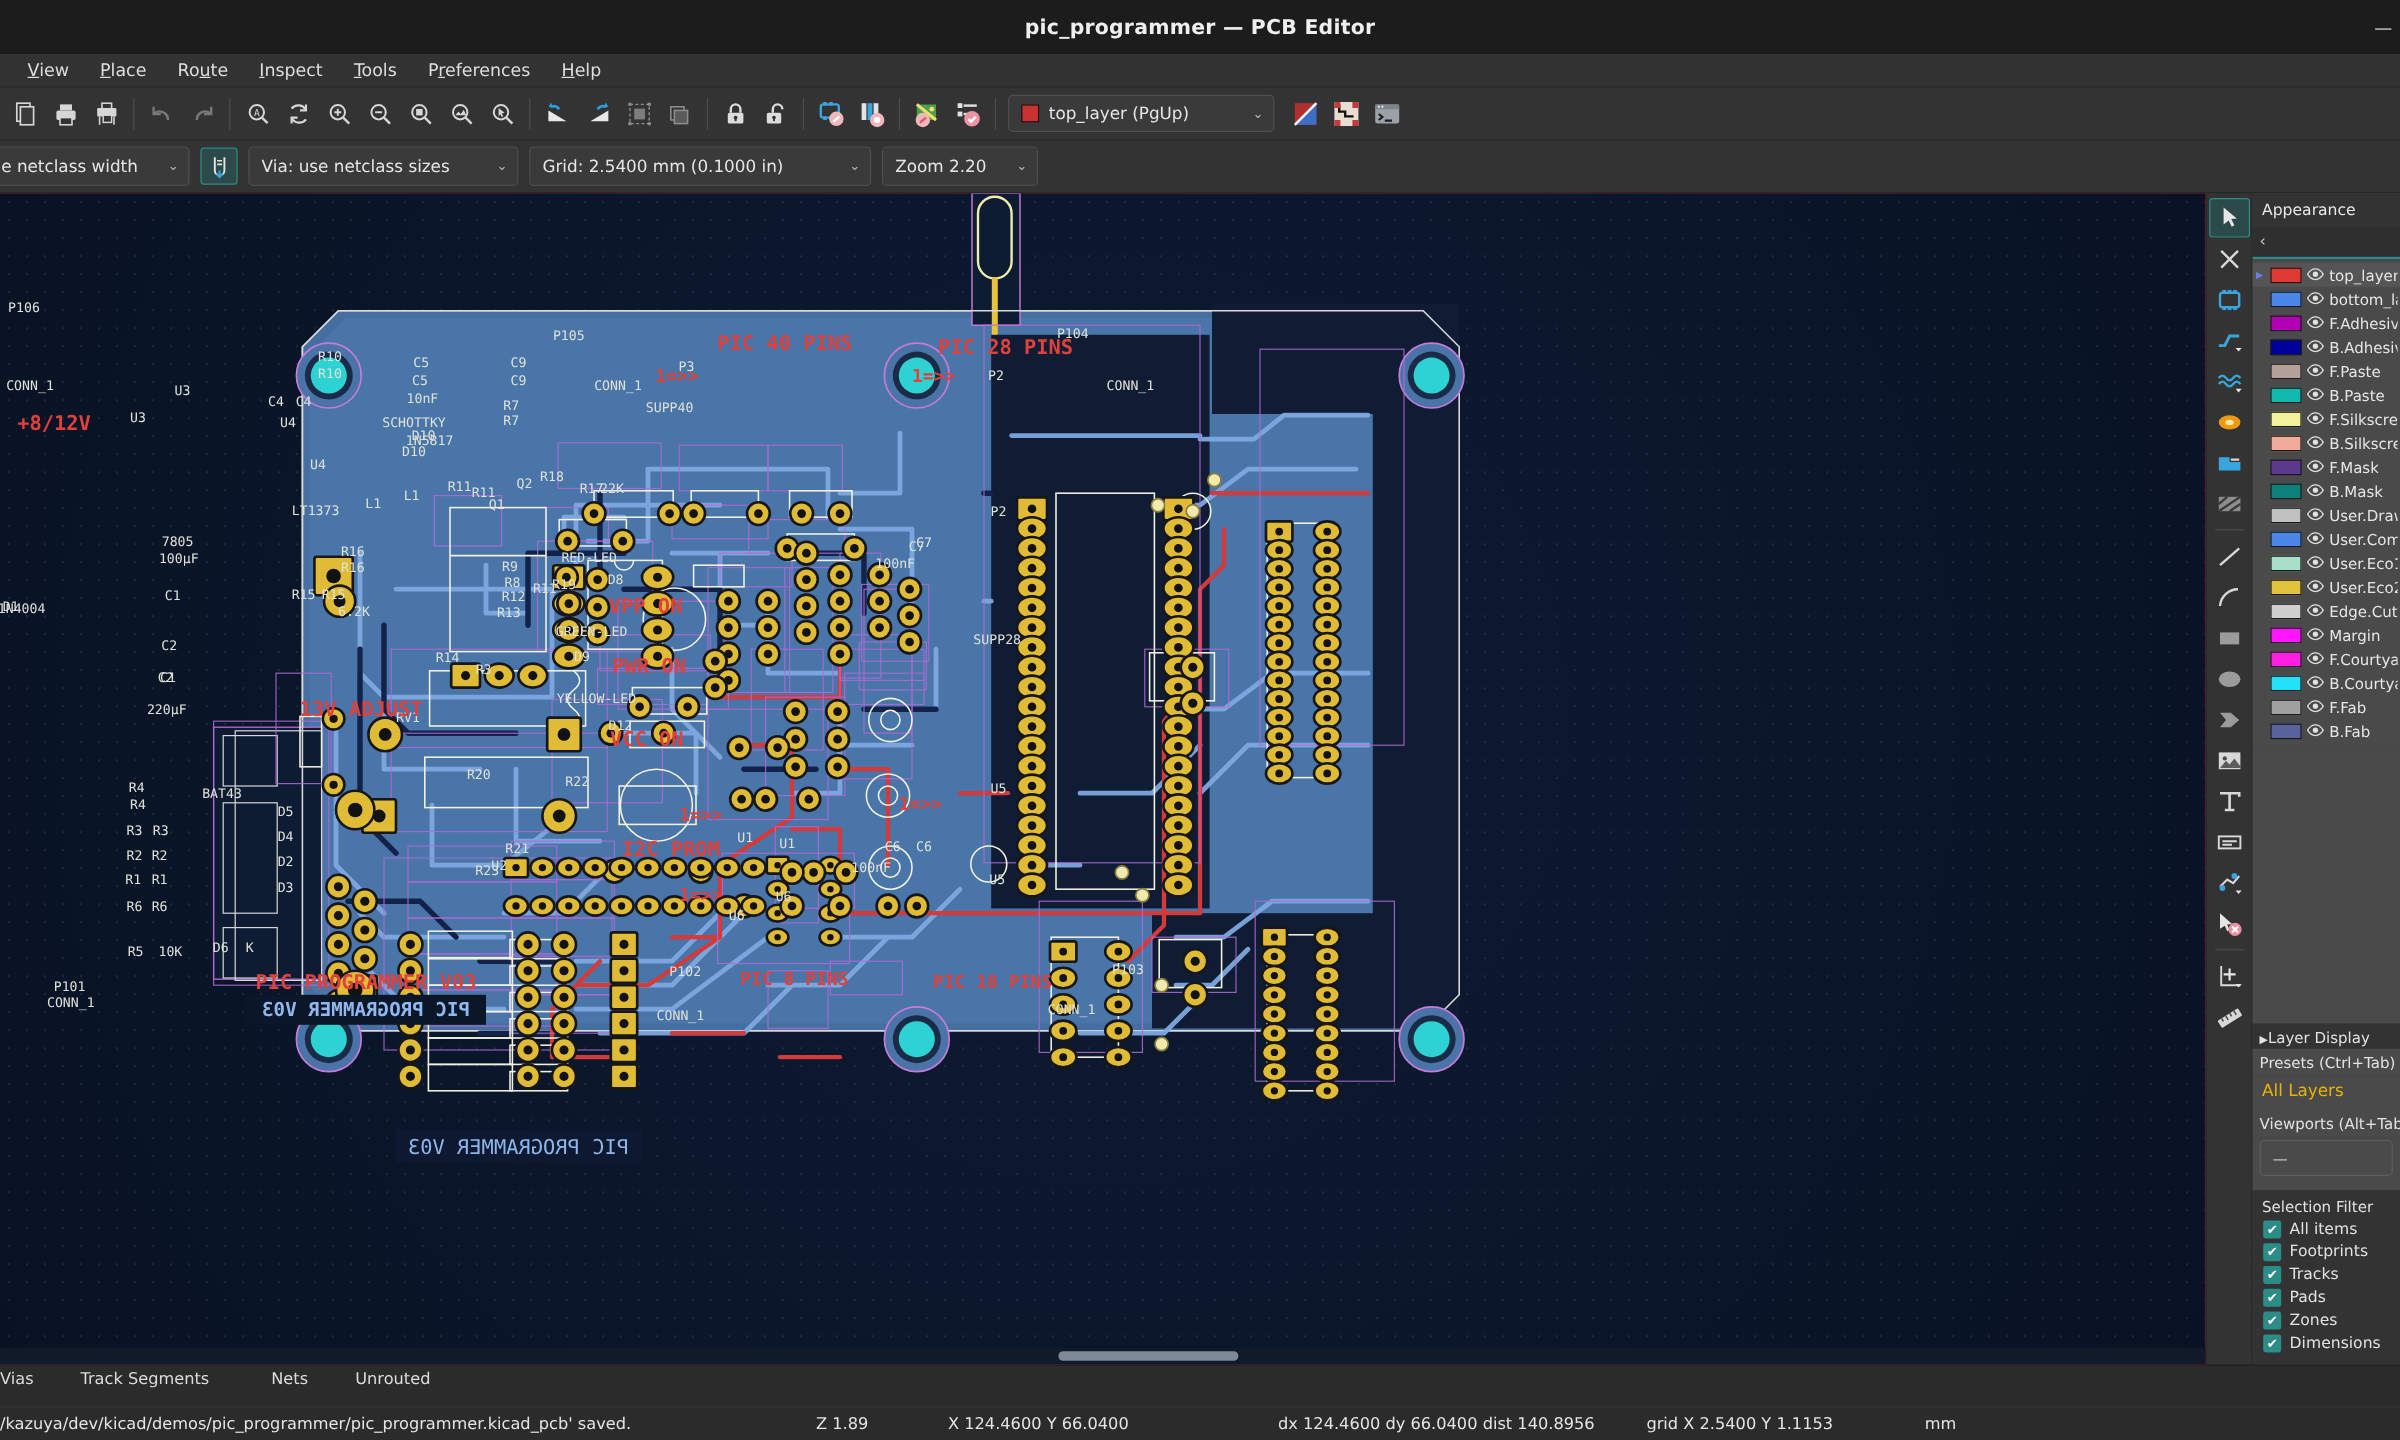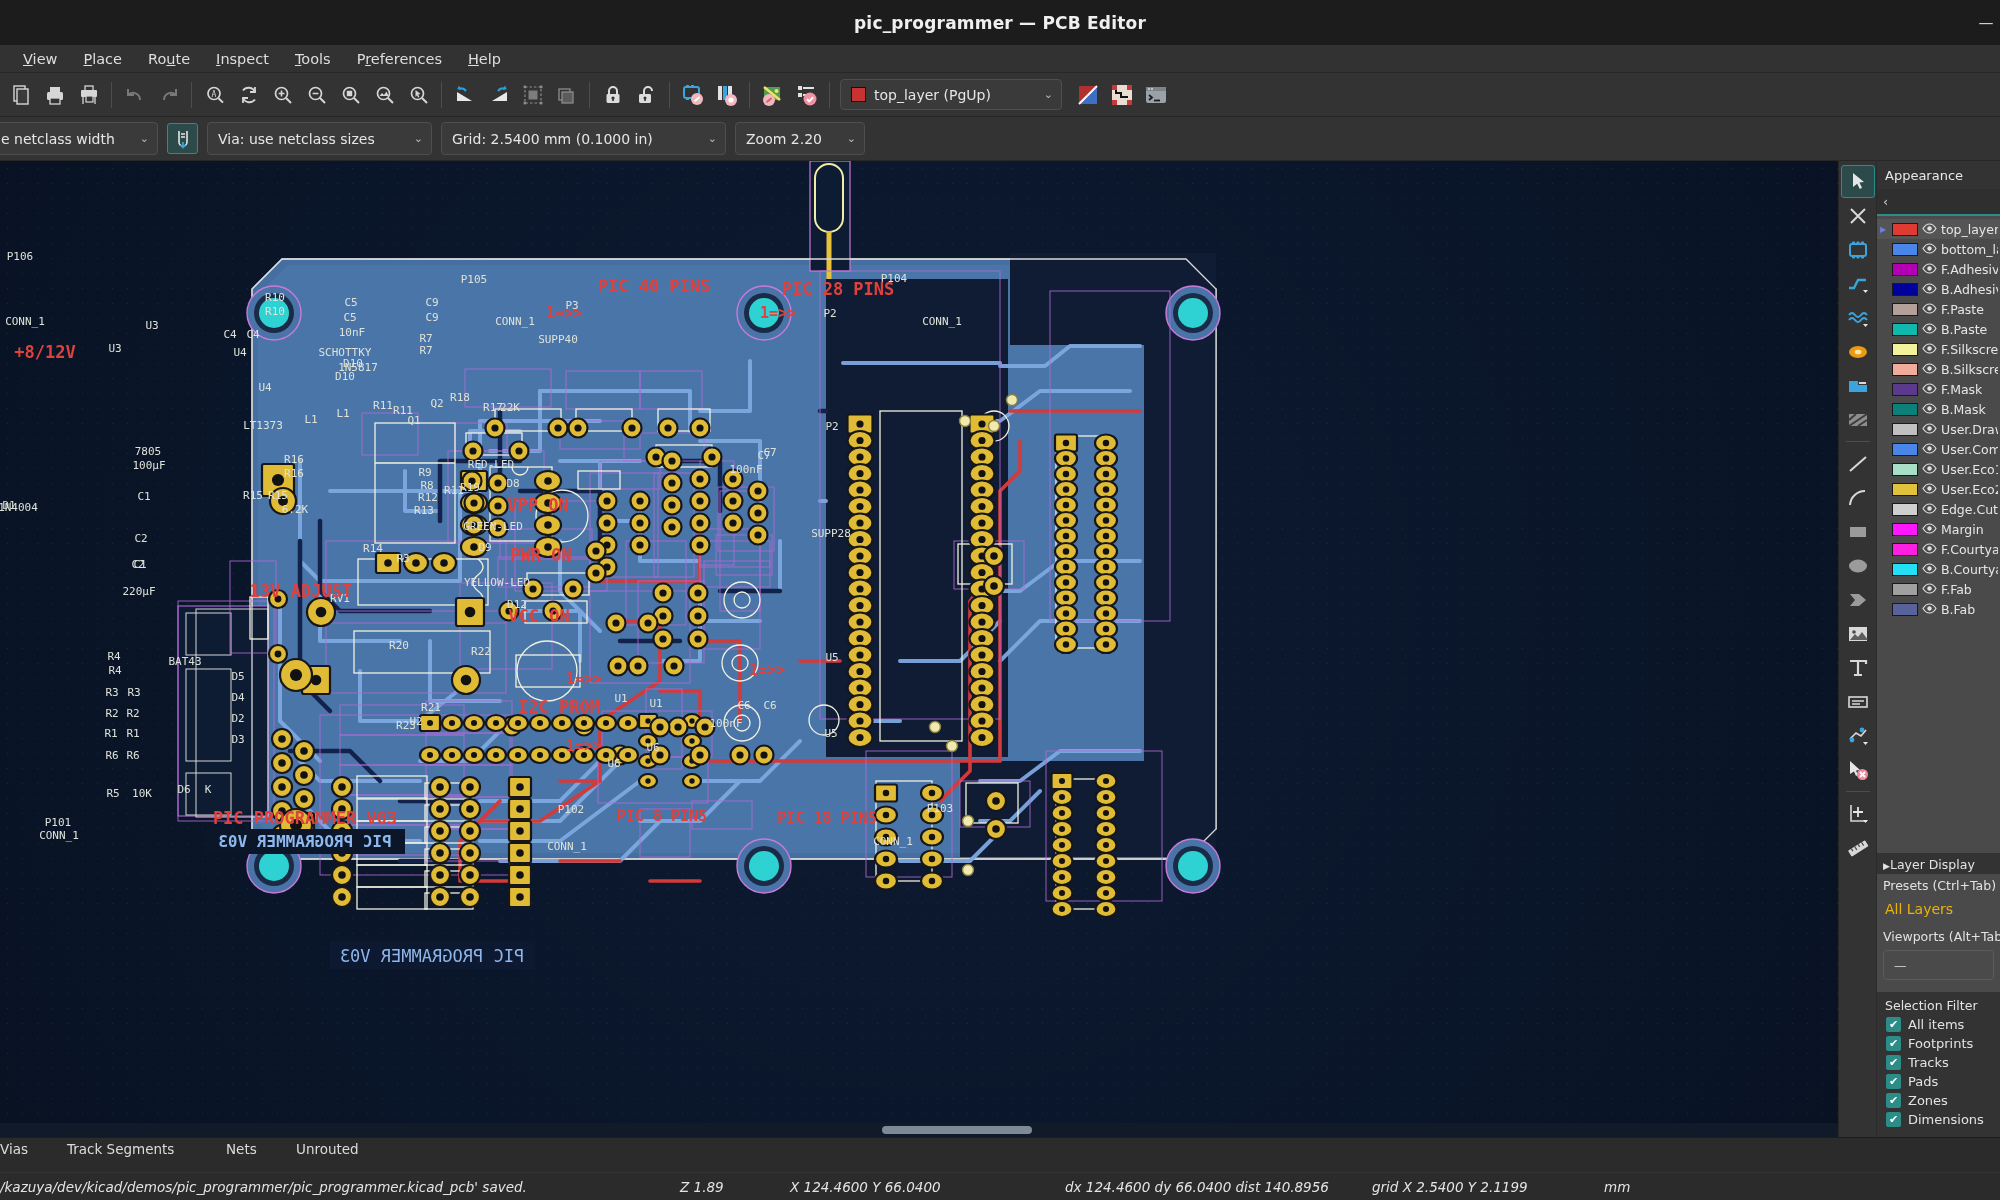--- a/index.html
+++ b/index.html
@@ -88,21 +88,21 @@
   .cbrow{ display:flex; align-items:center; gap:7px; padding:2px 0 2px 9px; background:#333333; font-size:13px;}
   .cb{ width:15px; height:15px; flex:0 0 15px; background:#2c8c88; border-radius:2px;
        display:flex; align-items:center; justify-content:center; color:#fff; font-size:11px; font-weight:bold;}
 
   
   .statuswrap{ flex:0 0 62px; background:#2b2b2b; border-top:1px solid #1d1d1d; }
   .statrow1{ height:34px; display:flex; align-items:flex-start; font-size:13.5px; color:#dcdcdc;}
   .statrow1 .sc{ display:flex; flex-direction:column; line-height:16px;gap:23px; }
   .statrow2{ height:28px; background:#2b2b2b; display:flex; align-items:center; font-size:13.5px;
              color:#e4e4e4; border-top:1px solid #343434;}
-  .s2{ position:absolute; white-space:nowrap;font-style:italic; }
+  .s2{ position:absolute; white-space:nowrap; }
 
   
   svg.pcb{ position:absolute; left:0; top:0; }
   text{ font-family:"DejaVu Sans Mono","Liberation Mono",monospace; }
 </style>
 </head>
 <body>
 
 <div class="app">
 
@@ -2168,17 +2168,17 @@
       <div class="sc" style="position:absolute;left:296px;top:3px;">
         <span>Unrouted</span>
         <span>0</span>
       </div>
     </div>
     <div class="statrow2" style="position:relative;">
       <span class="s2" style="left:0px;">/kazuya/dev/kicad/demos/pic_programmer/pic_programmer.kicad_pcb' saved.</span>
       <span class="s2" style="left:680px;">Z 1.89</span>
       <span class="s2" style="left:790px;">X 124.4600 Y 66.0400</span>
       <span class="s2" style="left:1022px;margin-left:43px;">dx 124.4600 dy 66.0400 dist 140.8956</span>
-      <span class="s2" style="left:1372px;">grid X 2.5400 Y 2.1199</span>
+      <span class="s2" style="left:1372px;">grid X 2.5400 Y 1.1153</span>
       <span class="s2" style="left:1604px;">mm</span>
     </div>
   </div>
 </div>
 
 </body></html>

